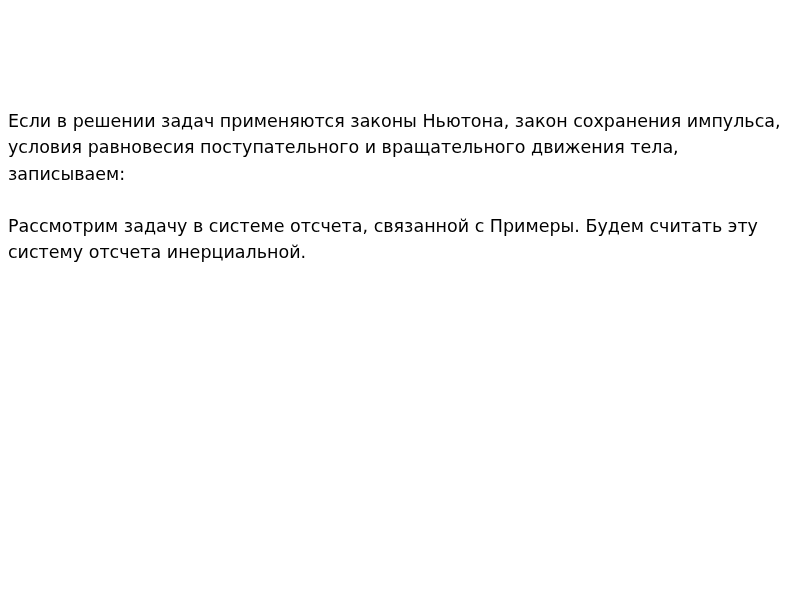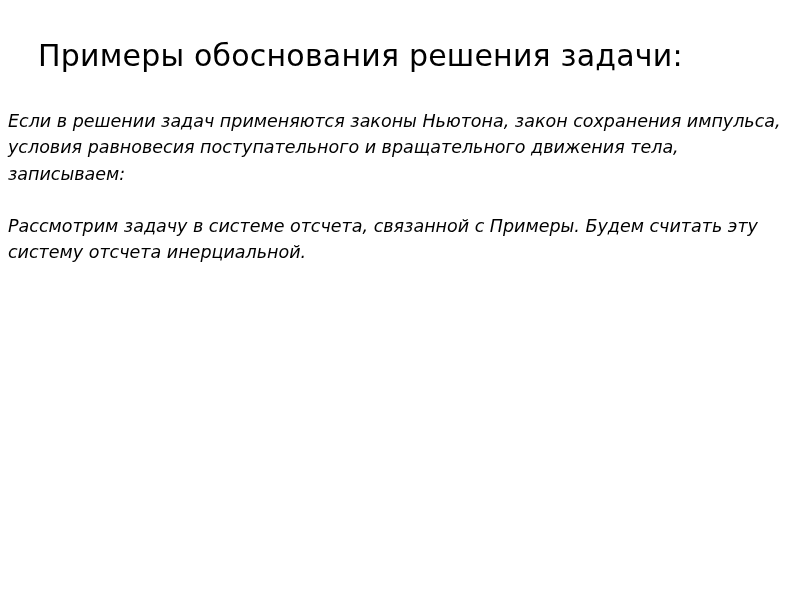--- a/index.html
+++ b/index.html
@@ -36,31 +36,29 @@
     position: absolute;
     left: 8px;
     top: 108px;
     width: 786px;
   }
   .para {
     font-size: 17.5px;
     line-height: 1.5;
     color: #000000;
     margin: 0;
-    font-style: italic;
   }
   .para + .para {
     margin-top: 26px;
   }
 </style>
 </head>
 <body>
 
 <div class="slide">
 
-  <h1 class="slide-title">Примеры обоснования решения задачи:</h1>
 
   <div class="body-block">
     <p class="para">Если в решении задач применяются законы Ньютона, закон сохранения импульса, условия равновесия поступательного и вращательного движения тела, записываем:</p>
     <p class="para">Рассмотрим задачу в системе отсчета, связанной с Примеры. Будем считать эту систему отсчета инерциальной.</p>
   </div>
 
 </div>
 
 </body></html>

